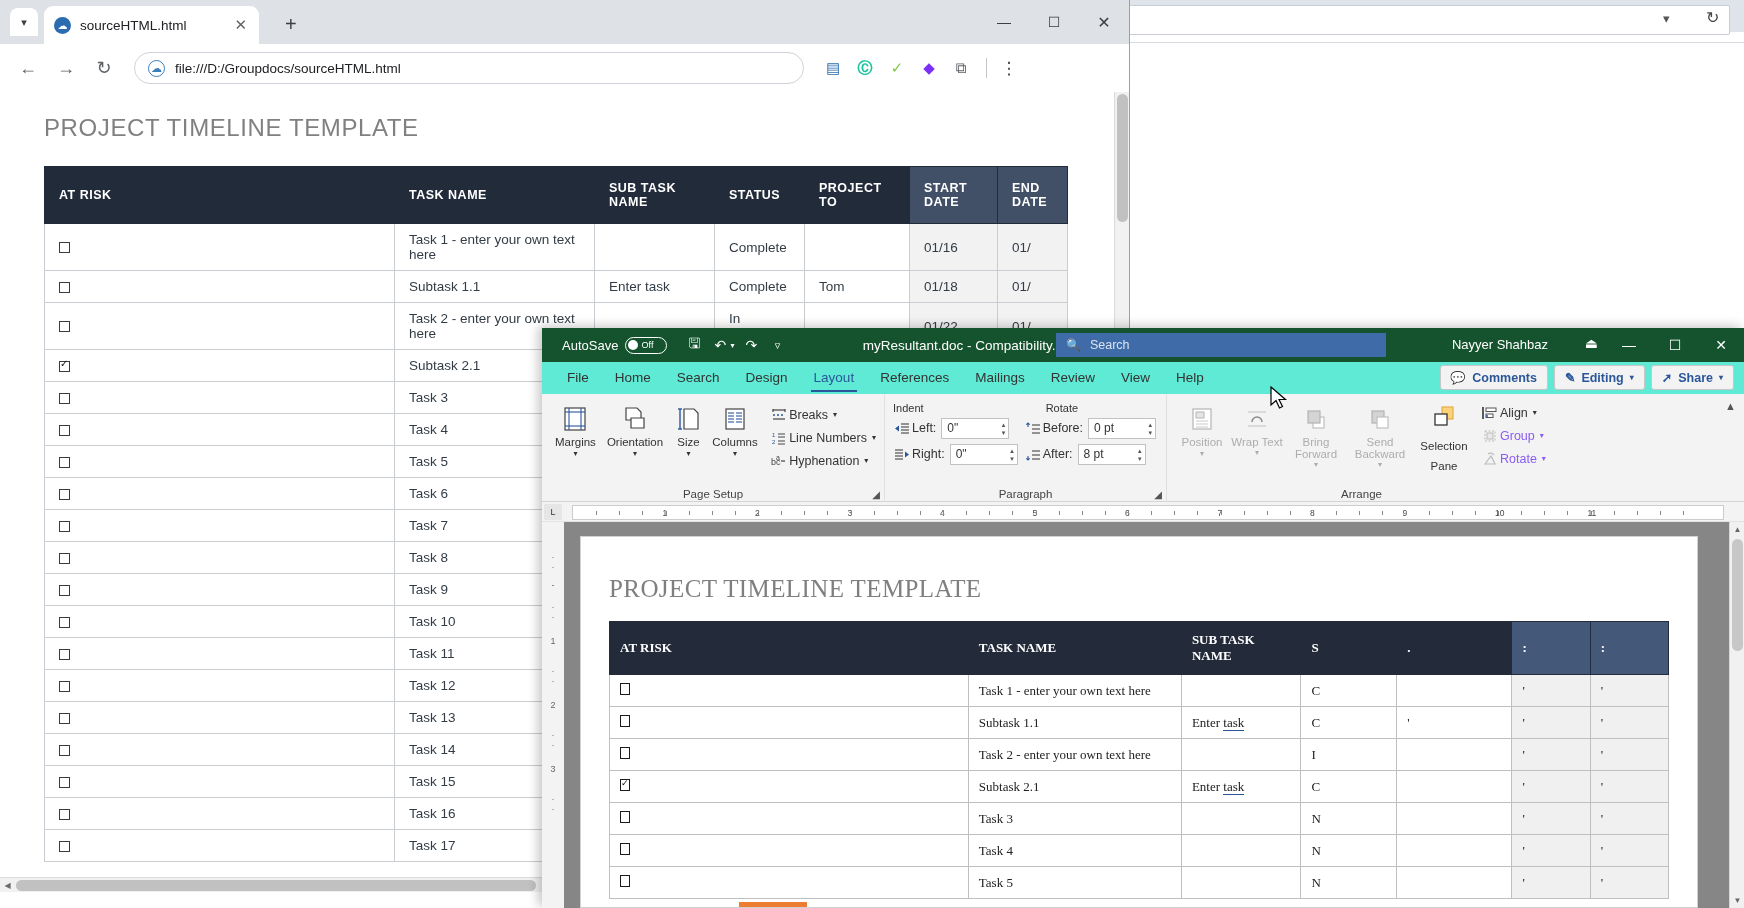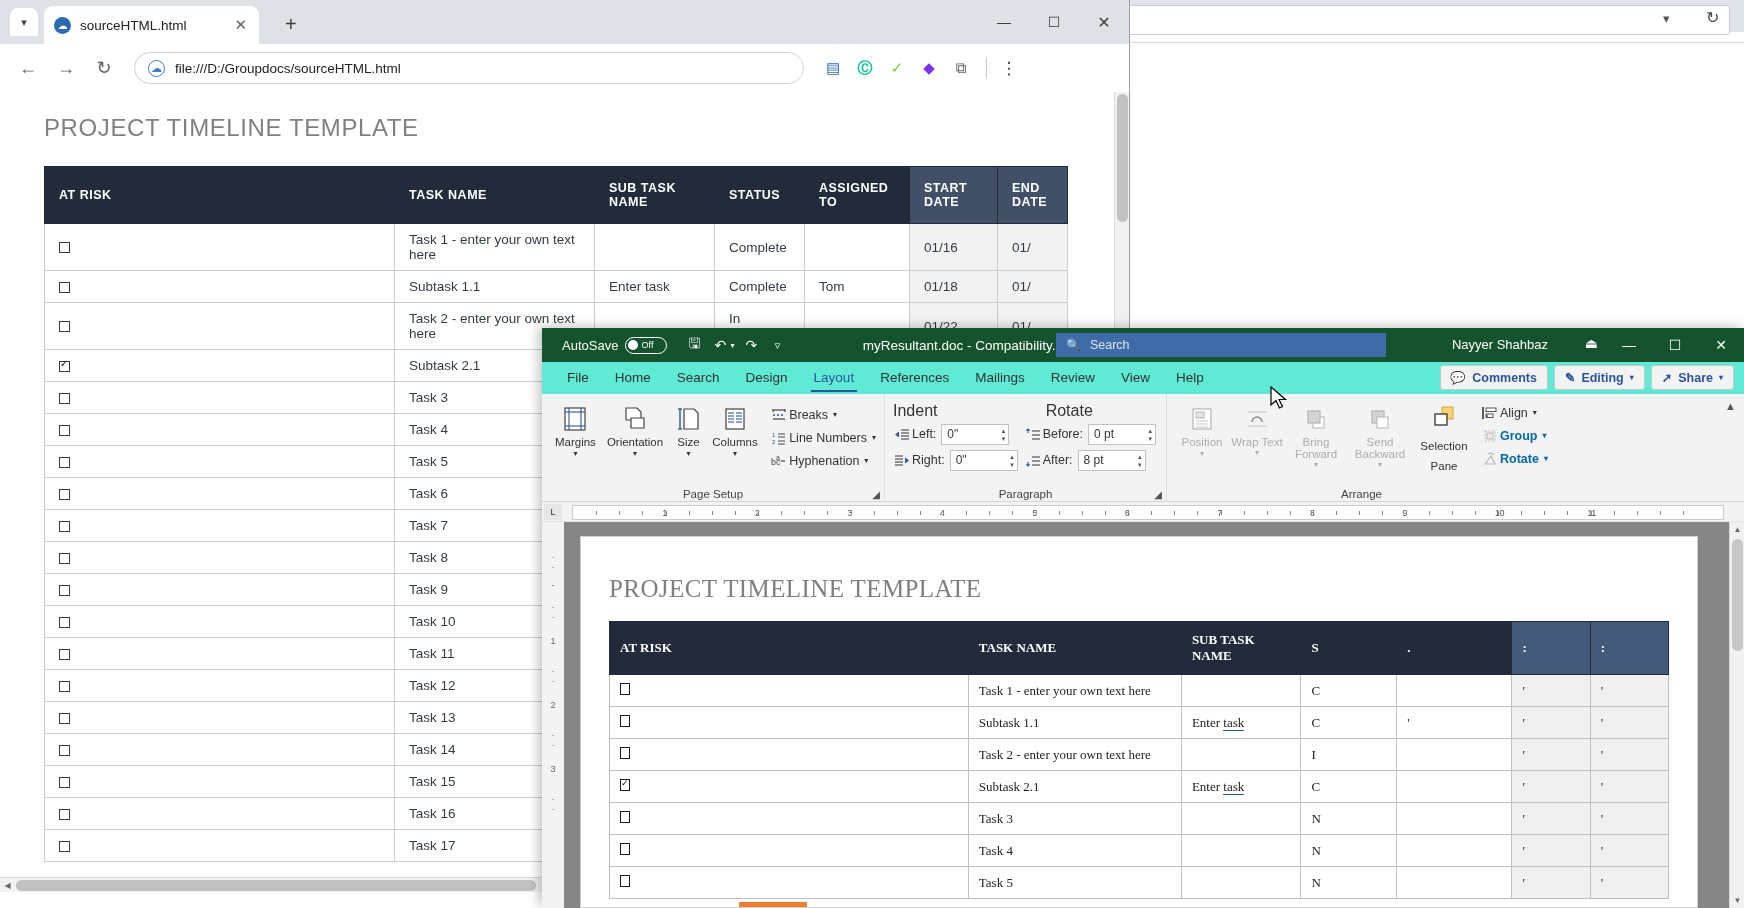--- a/index.html
+++ b/index.html
@@ -272,22 +272,22 @@
   .bigbtn .ico { height: 34px; display: flex; align-items: center; justify-content: center; }
   .bigbtn .cap { line-height: 12.5px; }
   .bigbtn .dd { font-size: 8px; line-height: 10px; }
   .bigbtn.dim { color: #adadad; }
   .smallbtn {
     display: flex; align-items: center; font-size: 12.5px; color: #333333;
     height: 23px; white-space: nowrap;
   }
   .smallbtn .sico { width: 21px; display: flex; align-items: center; justify-content: center; }
   .smallbtn .dd { font-size: 8px; margin-left: 5px; }
-  .smallbtn.dim { color: #0369a1; font-weight: bold; }
-  .ind-label { font-size: 16px; color: #333; margin-bottom: 3px; }
+  .smallbtn.dim { color: #8b5cf6; }
+  .ind-label { font-size: 11px; color: #333; margin-bottom: 3px; }
   .spinrow { display: flex; align-items: center; height: 22px; margin-bottom: 4px; }
   .spinrow .lbl { font-size: 12.5px; color: #333; white-space: nowrap; }
   .spinbox {
     width: 68px; height: 21px; border: 1px solid #c2c2c2; background: #fff;
     font-size: 12px; color: #333; display: flex; align-items: center;
     padding-left: 5px; margin-left: 5px; position: relative;
   }
   .spinbox .spn {
     position: absolute; right: 3px; top: 0; height: 21px;
     display: flex; flex-direction: column; justify-content: center;
@@ -442,21 +442,21 @@
             <col style="width:105px">
             <col style="width:88px">
             <col style="width:70px">
         </colgroup>
         <thead>
           <tr>
             <th>AT RISK</th>
             <th>TASK NAME</th>
             <th>SUB TASK NAME</th>
             <th>STATUS</th>
-            <th>ASSIGNED TO</th>
+            <th>PROJECT TO</th>
             <th class="alt">START DATE</th>
             <th class="alt">END DATE</th>
           </tr>
         </thead>
         <tbody id="browser-rows">
             <tr>
               <td><span class="cbox"></span></td>
               <td>Task 1 - enter your own text here</td>
               <td></td>
               <td>Complete</td>

